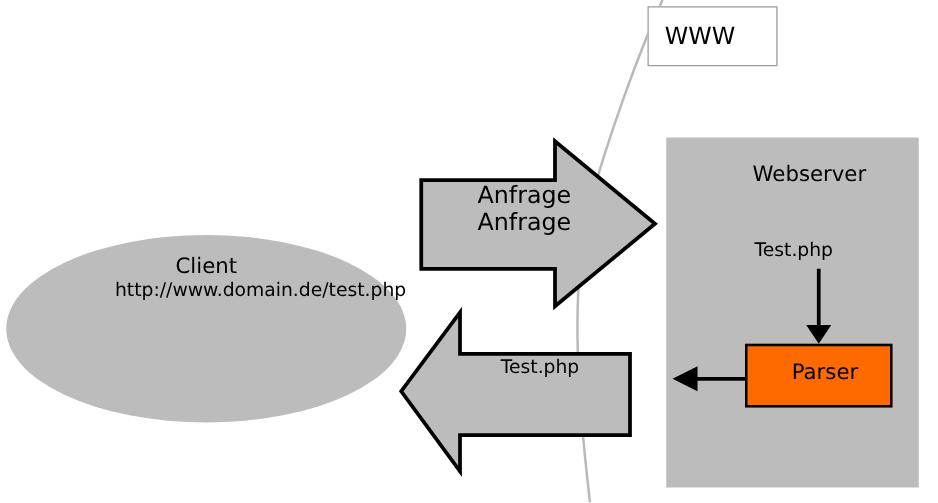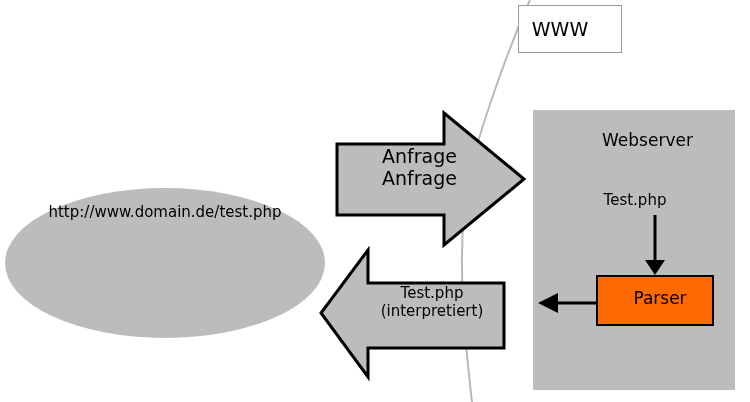--- a/index.html
+++ b/index.html
@@ -49,21 +49,21 @@
     font-size:19px;text-align:center;color:#000;
   }
 
   
   #client-text{
     position:absolute;left:5px;top:203px;width:320px;
     text-align:center;
   }
   #client-text .l1{font-size:17px;}
   #client-text .l2{font-size:17px;}
-  #client-text .l3{font-size:15px;}
+  #client-text .l3{font-size:15px;text-align:right;}
 
   
   #request-label{
     position:absolute;left:337px;top:145px;width:165px;
     text-align:center;font-size:19px;color:#000;
   }
   #response-label{
     position:absolute;left:352px;top:284px;width:160px;
     text-align:center;font-size:15px;color:#000;
   }
@@ -90,31 +90,31 @@
     <path d="M 504 283 L 368 283 L 368 250 L 321 313 L 368 377 L 368 348 L 504 348 Z" fill="#bcbcbc" stroke="#000000" stroke-width="3" stroke-linejoin="miter"></path>
 
     <line x1="655" y1="215" x2="655" y2="262" stroke="#000000" stroke-width="3"></line>
     <polygon points="645,260 665,260 655,275" fill="#000000"></polygon>
 
     <line x1="596" y1="303" x2="556" y2="303" stroke="#000000" stroke-width="3"></line>
     <polygon points="558,293 558,313 538,303" fill="#000000"></polygon>
   </svg>
 
   <div id="client-text">
+    <div class="l1">Client</div>
     <div class="l3">http://www.domain.de/test.php</div>
   </div>
 
   <div id="request-label">
     <div>Anfrage</div>
     <div>Anfrage</div>
   </div>
 
   <div id="response-label">
     <div>Test.php</div>
-    <div>(interpretiert)</div>
   </div>
 
   <div id="parser-box"></div>
   <div id="parser-label" class="txt center">Parser</div>
 
   <div id="www-box"></div>
   <div id="www-label" class="txt center">WWW</div>
 
 </div>
 

